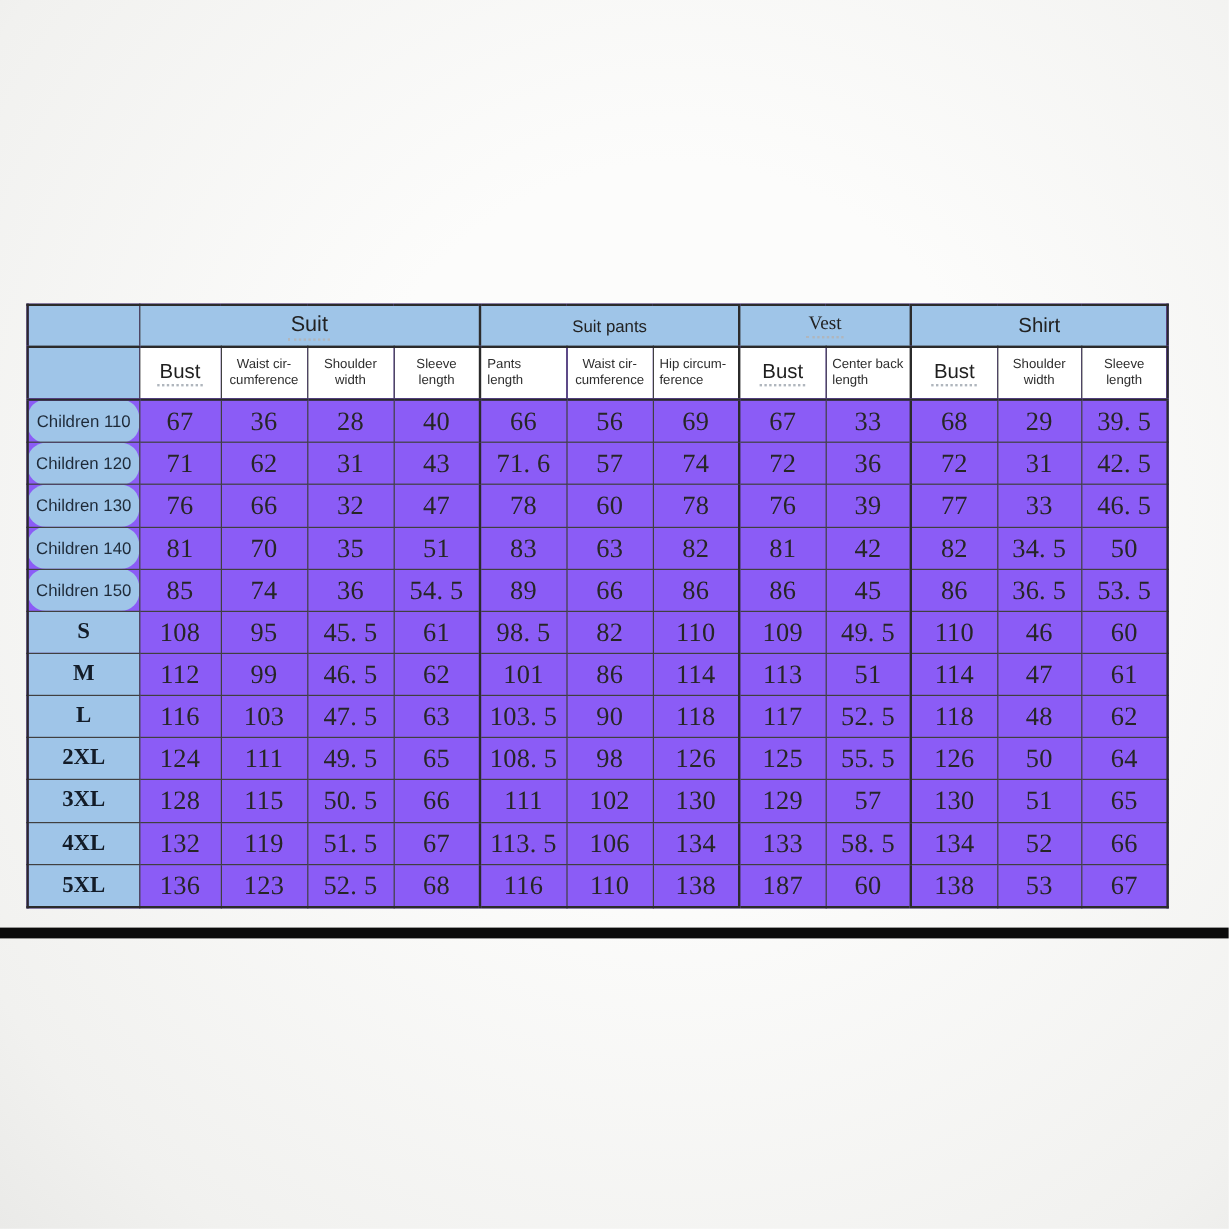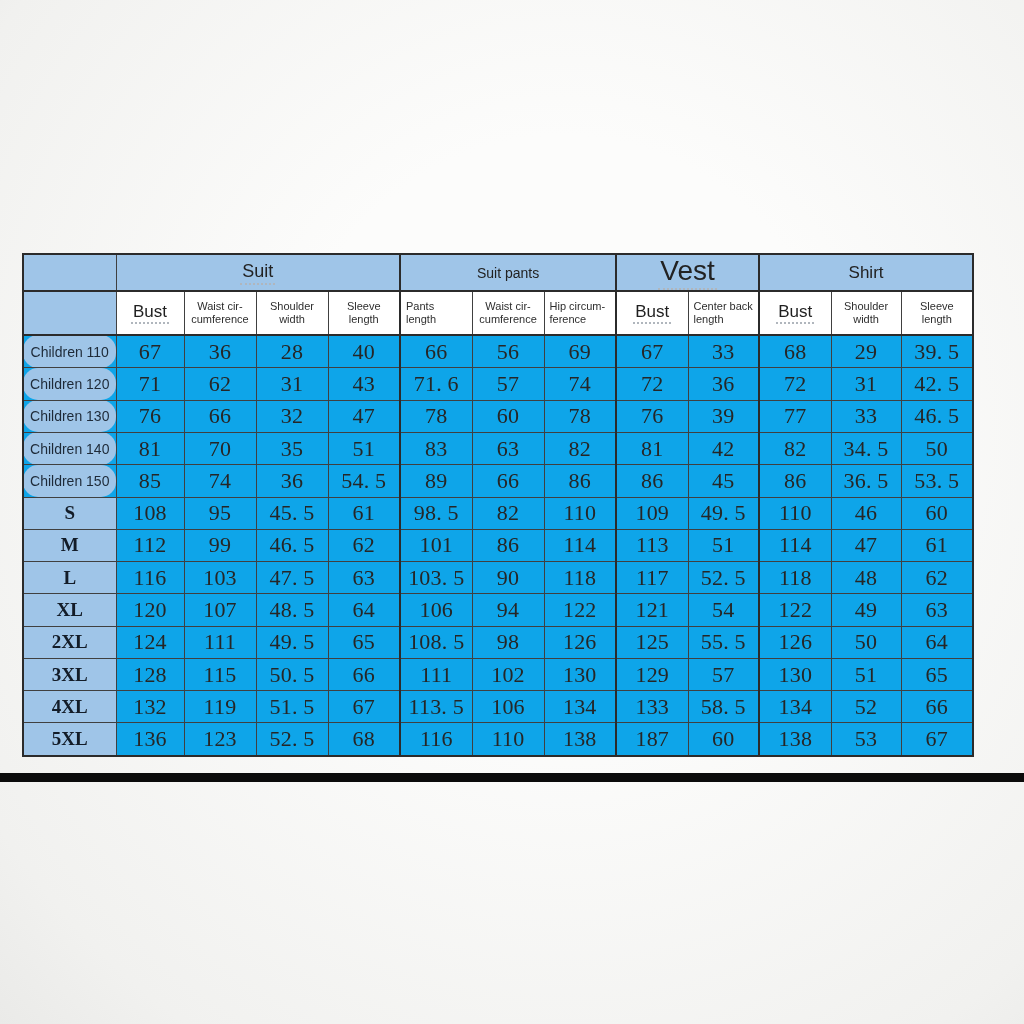--- a/index.html
+++ b/index.html
@@ -4,37 +4,37 @@
 <style>
   html,body{margin:0;padding:0;}
   body{
     width:1024px;height:1024px;position:relative;overflow:hidden;
     background:radial-gradient(ellipse at 55% 42%, #fcfcfb 35%, #f1f1ef 85%, #eaeae8 100%);
     font-family:"Liberation Sans", sans-serif;
   }
   .table-wrap{position:absolute;left:22px;top:253px;}
   table{
     border-collapse:collapse;table-layout:fixed;
-    width:950px;height:504px;background:#0ea5e9;
+    width:950px;height:504px;background:#8b5cf6;
     border:2px solid #2b2b2b;
   }
   th,td{
     border:1px solid #404040;padding:0;margin:0;
     text-align:center;vertical-align:middle;overflow:hidden;
     font-weight:normal;
   }
   
   tr.section-row{height:35px;}
   tr.section-row th{
     background:#9fc5e8;color:#222;
     border-bottom:2px solid #2b2b2b;
   }
   tr.section-row th:nth-child(2){font-size:18px;}
   tr.section-row th:nth-child(3){font-size:14px;}
-  tr.section-row th:nth-child(4){font-size:28px;}
+  tr.section-row th:nth-child(4){font-size:16px;font-family:Liberation Serif, serif;}
   tr.section-row th:nth-child(5){font-size:17px;}
   
   tr.column-row{height:44px;}
   tr.column-row th{
     background:#ffffff;color:#2e2e2e;
     font-size:11px;line-height:1.15;
     border-bottom:2px solid #2b2b2b;
     white-space:pre-line;
   }
   tr.column-row th.corner{background:#9fc5e8;}
@@ -232,35 +232,20 @@
           <td class="num secL">103. 5</td>
           <td class="num">90</td>
           <td class="num">118</td>
           <td class="num secL">117</td>
           <td class="num">52. 5</td>
           <td class="num secL">118</td>
           <td class="num">48</td>
           <td class="num">62</td>
         </tr>
         <tr>
-          <th class="size-cell adult">XL</th>
-          <td class="num">120</td>
-          <td class="num">107</td>
-          <td class="num">48. 5</td>
-          <td class="num">64</td>
-          <td class="num secL">106</td>
-          <td class="num">94</td>
-          <td class="num">122</td>
-          <td class="num secL">121</td>
-          <td class="num">54</td>
-          <td class="num secL">122</td>
-          <td class="num">49</td>
-          <td class="num">63</td>
-        </tr>
-        <tr>
           <th class="size-cell adult">2XL</th>
           <td class="num">124</td>
           <td class="num">111</td>
           <td class="num">49. 5</td>
           <td class="num">65</td>
           <td class="num secL">108. 5</td>
           <td class="num">98</td>
           <td class="num">126</td>
           <td class="num secL">125</td>
           <td class="num">55. 5</td>

